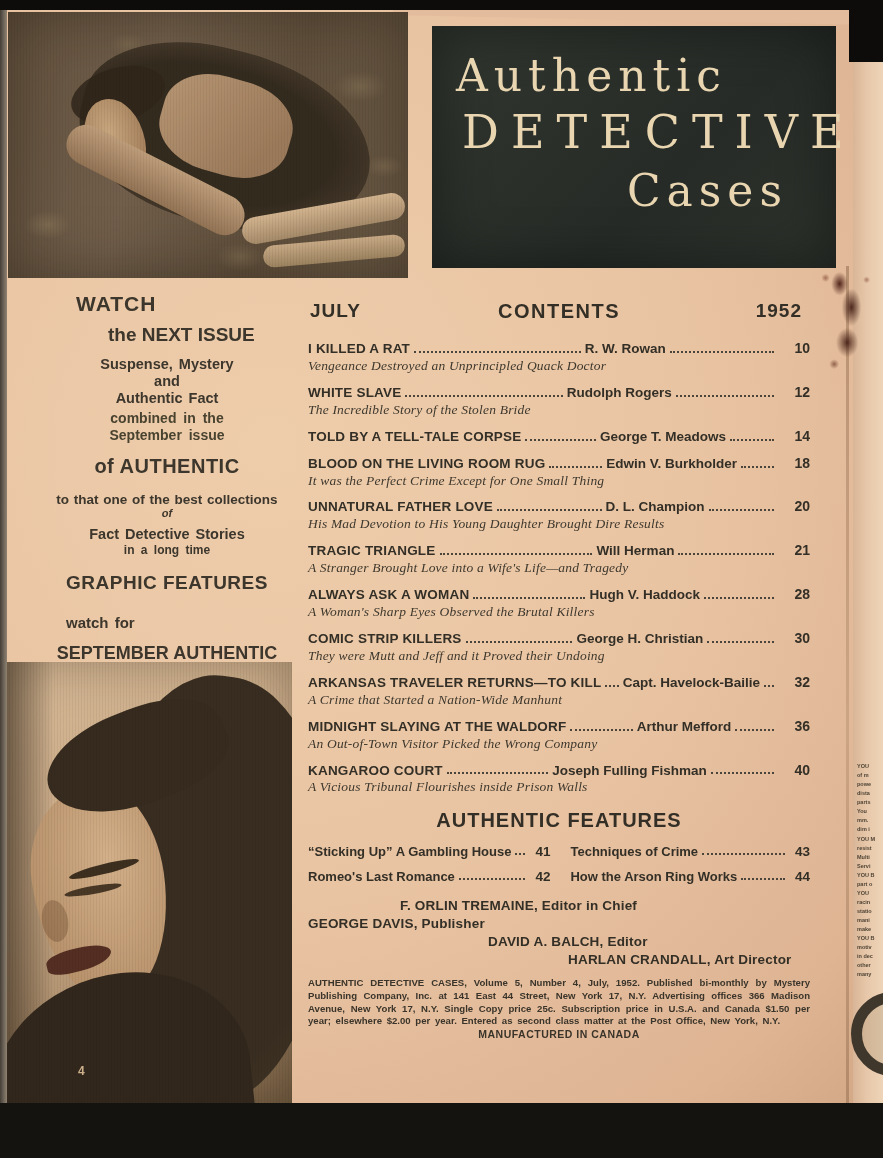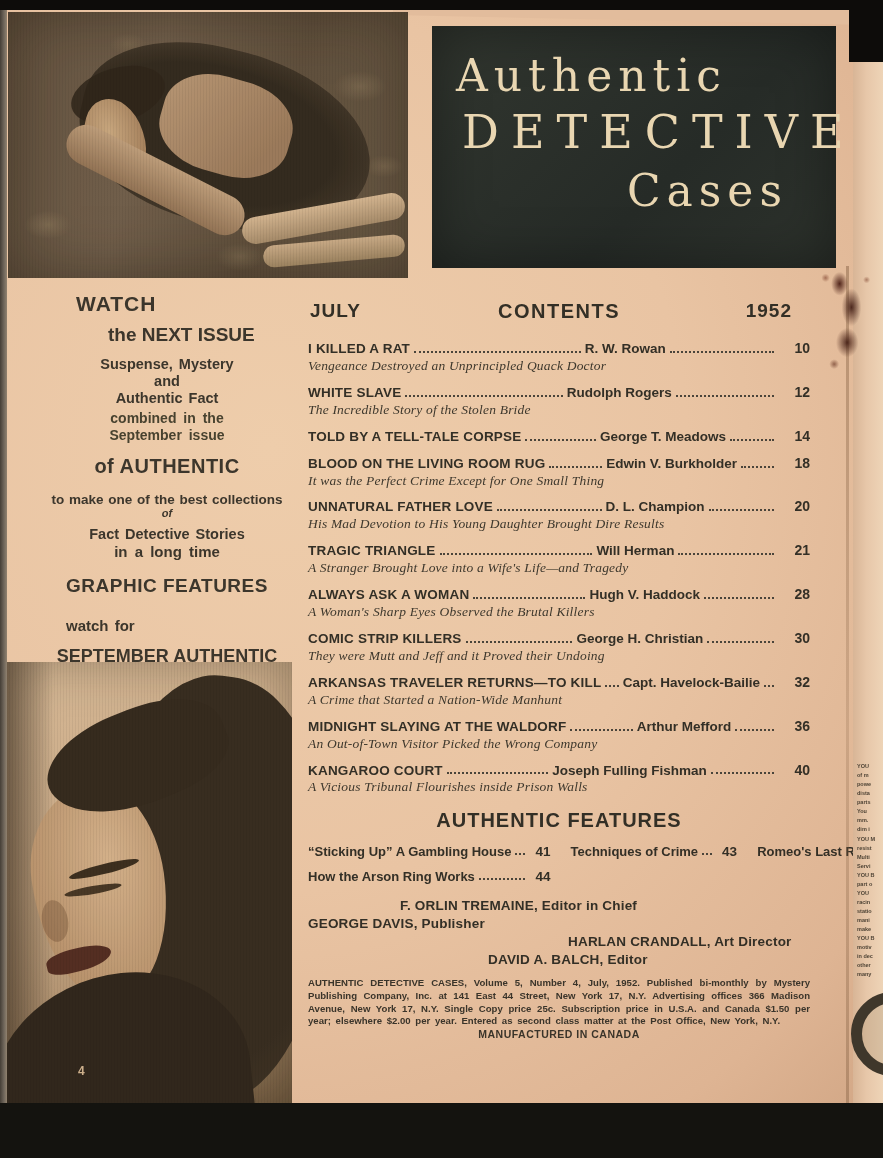--- a/index.html
+++ b/index.html
@@ -60,43 +60,43 @@
   .p1{font-size:19px;text-align:left;padding-left:74px;margin-top:8px;white-space:nowrap;}
   .p2{font-size:14.5px;margin-top:10px;word-spacing:2px;}
   .p3{font-size:14.5px;margin-top:1px;}
   .p4{font-size:14.5px;margin-top:1px;word-spacing:2px;}
   .p5{font-size:14px;margin-top:4px;color:#48422f;word-spacing:3px;}
   .p6{font-size:14px;margin-top:1px;color:#48422f;word-spacing:3px;}
   .p7{font-size:20px;margin-top:12px;letter-spacing:.5px;}
   .p8{font-size:13.5px;margin-top:14px;word-spacing:1px;}
   .p9{font-size:11px;margin-top:0;font-style:italic;}
   .p10{font-size:14.5px;margin-top:7px;word-spacing:2px;}
-  .p11{font-size:15px;margin-top:1px;word-spacing:3px;}
+  .p11{font-size:12px;margin-top:1px;word-spacing:3px;}
   .p12{font-size:19px;margin-top:15px;letter-spacing:.5px;}
   .p13{font-size:15px;text-align:left;padding-left:32px;margin-top:20px;word-spacing:2px;}
   .p14{font-size:18px;margin-top:12px;white-space:nowrap;}
   .p15{font-size:14px;margin-top:14px;padding-left:46px;word-spacing:2px;}
   .p16{font-size:14px;margin-top:1px;word-spacing:2px;}
 
   
   .contents{position:absolute;left:308px;top:300px;width:502px;color:#332f26;}
   .toc-header{position:relative;height:26px;font-weight:700;margin-bottom:14px;}
   .toc-month{position:absolute;left:2px;top:0;font-size:19px;letter-spacing:1px;}
   .toc-title{position:absolute;left:0;right:0;top:0;text-align:center;font-size:20px;letter-spacing:1.5px;}
-  .toc-year{position:absolute;right:18px;top:0;font-size:19px;letter-spacing:1px;}
+  .toc-year{position:absolute;right:8px;top:0;font-size:19px;letter-spacing:1px;}
   .entry{margin-bottom:10px;}
   .entry-row{display:flex;align-items:baseline;}
   .entry-title{font-weight:700;font-size:13.5px;white-space:nowrap;letter-spacing:.2px;line-height:1.18;}
   .lead{flex:1.6;border-bottom:2px dotted #4a443a;margin:0 4px;min-width:10px;align-self:flex-end;transform:translateY(-4px);}
   .lead2{flex:1;border-bottom:2px dotted #4a443a;margin:0 4px;min-width:10px;align-self:flex-end;transform:translateY(-4px);}
   .entry-author{font-weight:700;font-size:13.5px;white-space:nowrap;}
   .entry-page{width:28px;text-align:right;font-weight:700;font-size:14px;margin-left:4px;}
   .entry-sub{font-family:"Liberation Serif",serif;font-style:italic;font-size:13.5px;color:#3e382d;margin-top:1px;line-height:1.18;letter-spacing:.2px;}
   .features-heading{text-align:center;font-size:20px;font-weight:700;letter-spacing:1px;margin:14px 0 12px;}
-  .features-grid{display:grid;grid-template-columns:1fr 1fr 1fr;column-gap:20px;row-gap:10px;}
+  .features-grid{display:grid;grid-template-columns:1fr 1fr;column-gap:20px;row-gap:10px;}
   .feature-row{display:flex;align-items:baseline;font-weight:700;font-size:13px;}
   .feature-title{white-space:nowrap;}
   .feature-page{margin-left:6px;font-size:13.5px;}
   .credits{margin-top:14px;font-weight:700;font-size:13.5px;letter-spacing:.2px;}
   .credit-line{margin-bottom:3px;white-space:nowrap;}
   .credit-0{padding-left:0;}
   .credit-1{padding-left:92px;}
   .credit-2{padding-left:180px;}
   .credit-3{padding-left:260px;}
   .fine-print{margin-top:10px;font-size:9.6px;font-weight:700;line-height:1.32;text-align:justify;word-spacing:2px;color:#3a342a;}
@@ -173,21 +173,21 @@
 
   <div class="promo">
     <div class="p0">WATCH</div>
     <div class="p1">the NEXT ISSUE</div>
     <div class="p2">Suspense, Mystery</div>
     <div class="p3">and</div>
     <div class="p4">Authentic Fact</div>
     <div class="p5">combined in the</div>
     <div class="p6">September issue</div>
     <div class="p7">of AUTHENTIC</div>
-    <div class="p8">to make one of the best collections</div>
+    <div class="p8">to that one of the best collections</div>
     <div class="p9">of</div>
     <div class="p10">Fact Detective Stories</div>
     <div class="p11">in a long time</div>
     <div class="p12">GRAPHIC FEATURES</div>
     <div class="p13">watch for</div>
     <div class="p14">SEPTEMBER AUTHENTIC</div>
     <div class="p15">at your</div>
     <div class="p16">Favorite Newsstand</div>
   </div>
 
@@ -328,22 +328,22 @@
       <div class="feature-row">
           <span class="feature-title">How the Arson Ring Works</span>
           <span class="lead2"></span>
           <span class="feature-page">44</span>
         </div>
     </div>
 
     <div class="credits">
       <div class="credit-line credit-1">F. ORLIN TREMAINE, Editor in Chief</div>
       <div class="credit-line credit-0">GEORGE DAVIS, Publisher</div>
+      <div class="credit-line credit-2">DAVID A. BALCH, Editor</div>
       <div class="credit-line credit-3">HARLAN CRANDALL, Art Director</div>
-      <div class="credit-line credit-2">DAVID A. BALCH, Editor</div>
     </div>
 
     <div class="fine-print">AUTHENTIC DETECTIVE CASES, Volume 5, Number 4, July, 1952. Published bi-monthly by Mystery Publishing Company, Inc. at 141 East 44 Street, New York 17, N.Y. Advertising offices 366 Madison Avenue, New York 17, N.Y. Single Copy price 25c. Subscription price in U.S.A. and Canada $1.50 per year; elsewhere $2.00 per year. Entered as second class matter at the Post Office, New York, N.Y.</div>
     <div class="manufactured">MANUFACTURED IN CANADA</div>
   </div>
 
   <div class="photo-bottom">
     <div class="pb-shadow-left"></div>
     <div class="pb-hair"></div>
     <div class="pb-face"></div>

